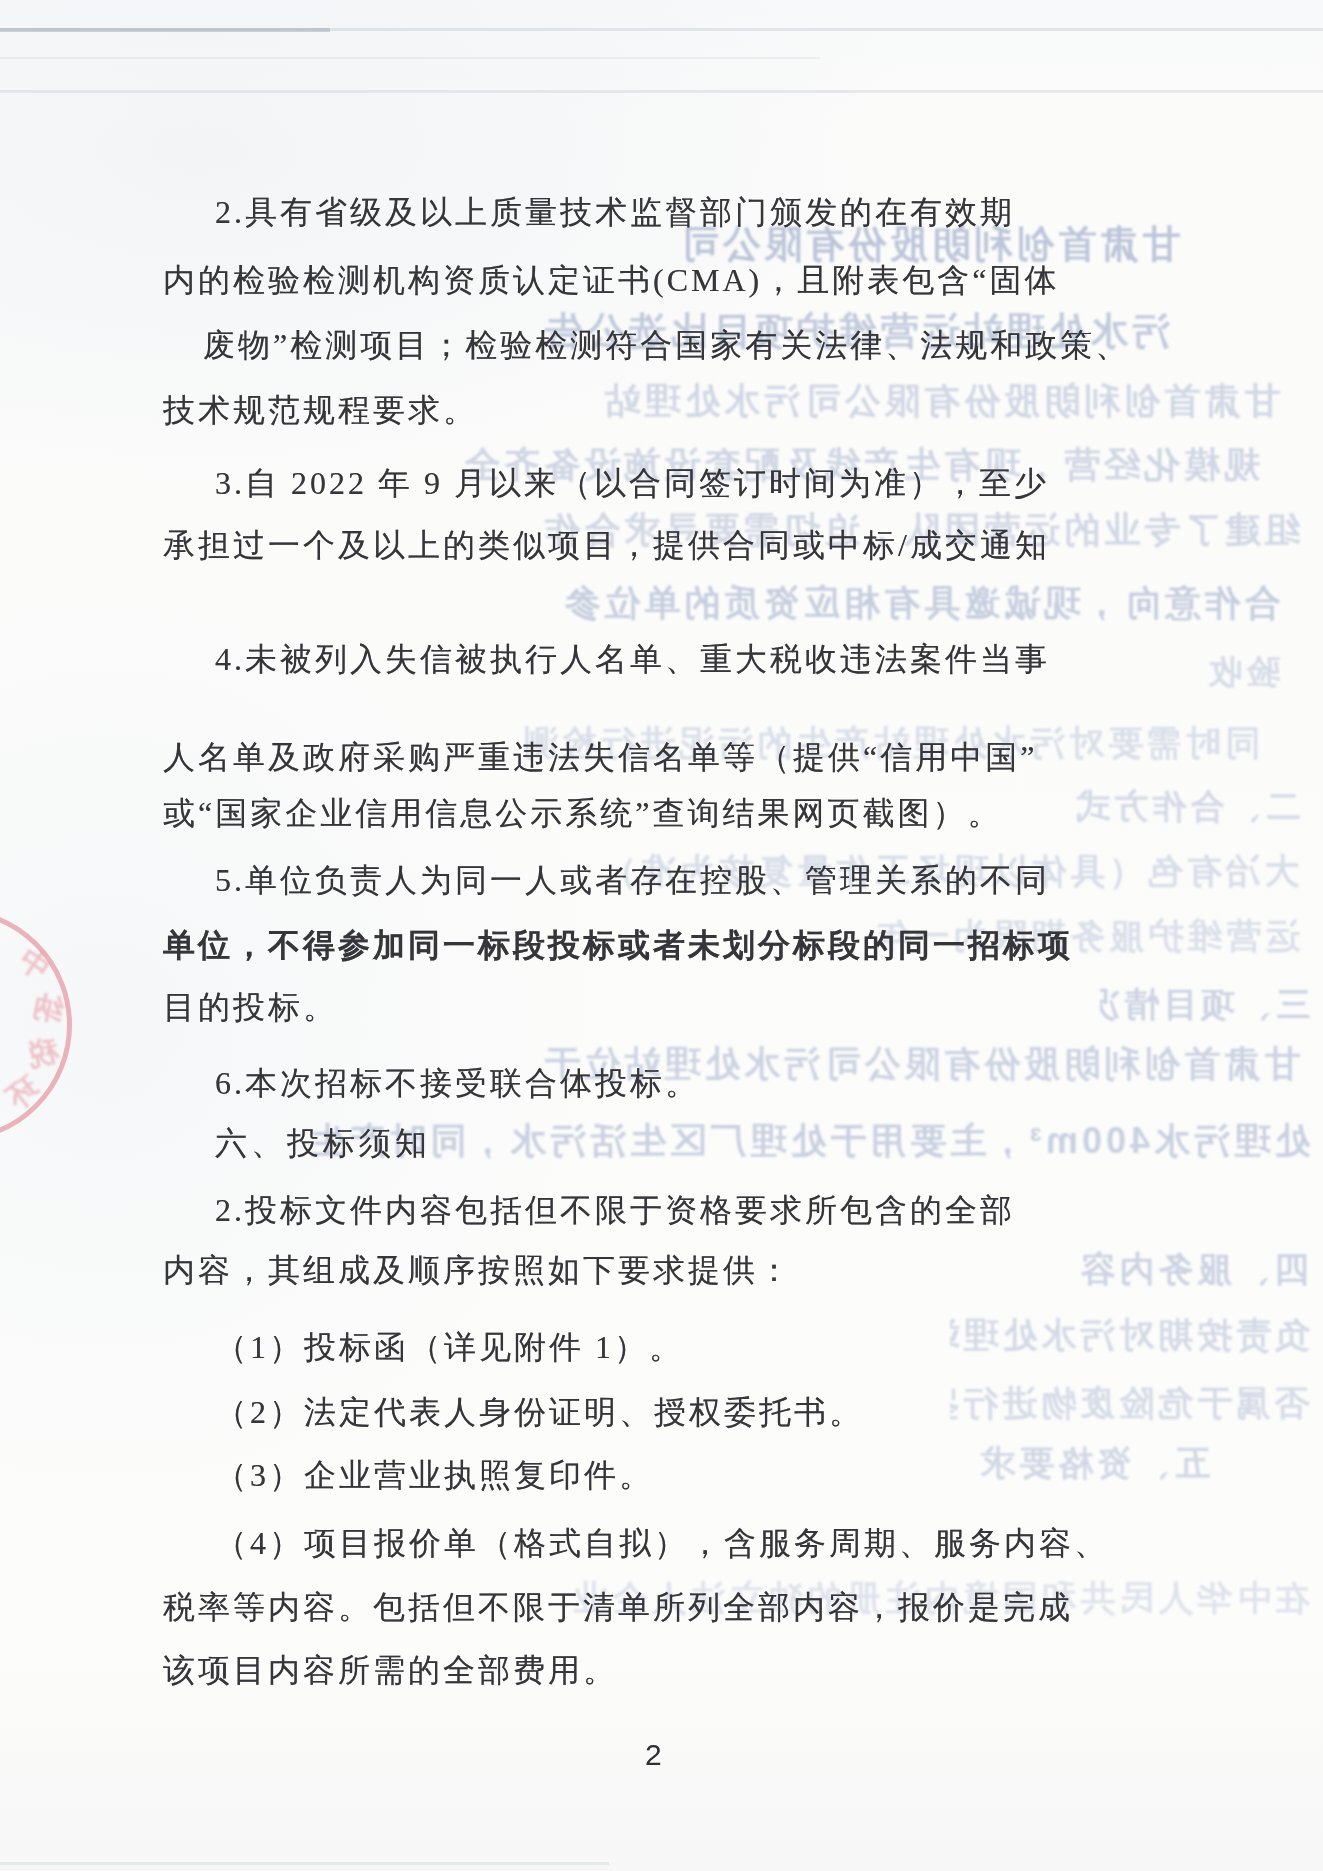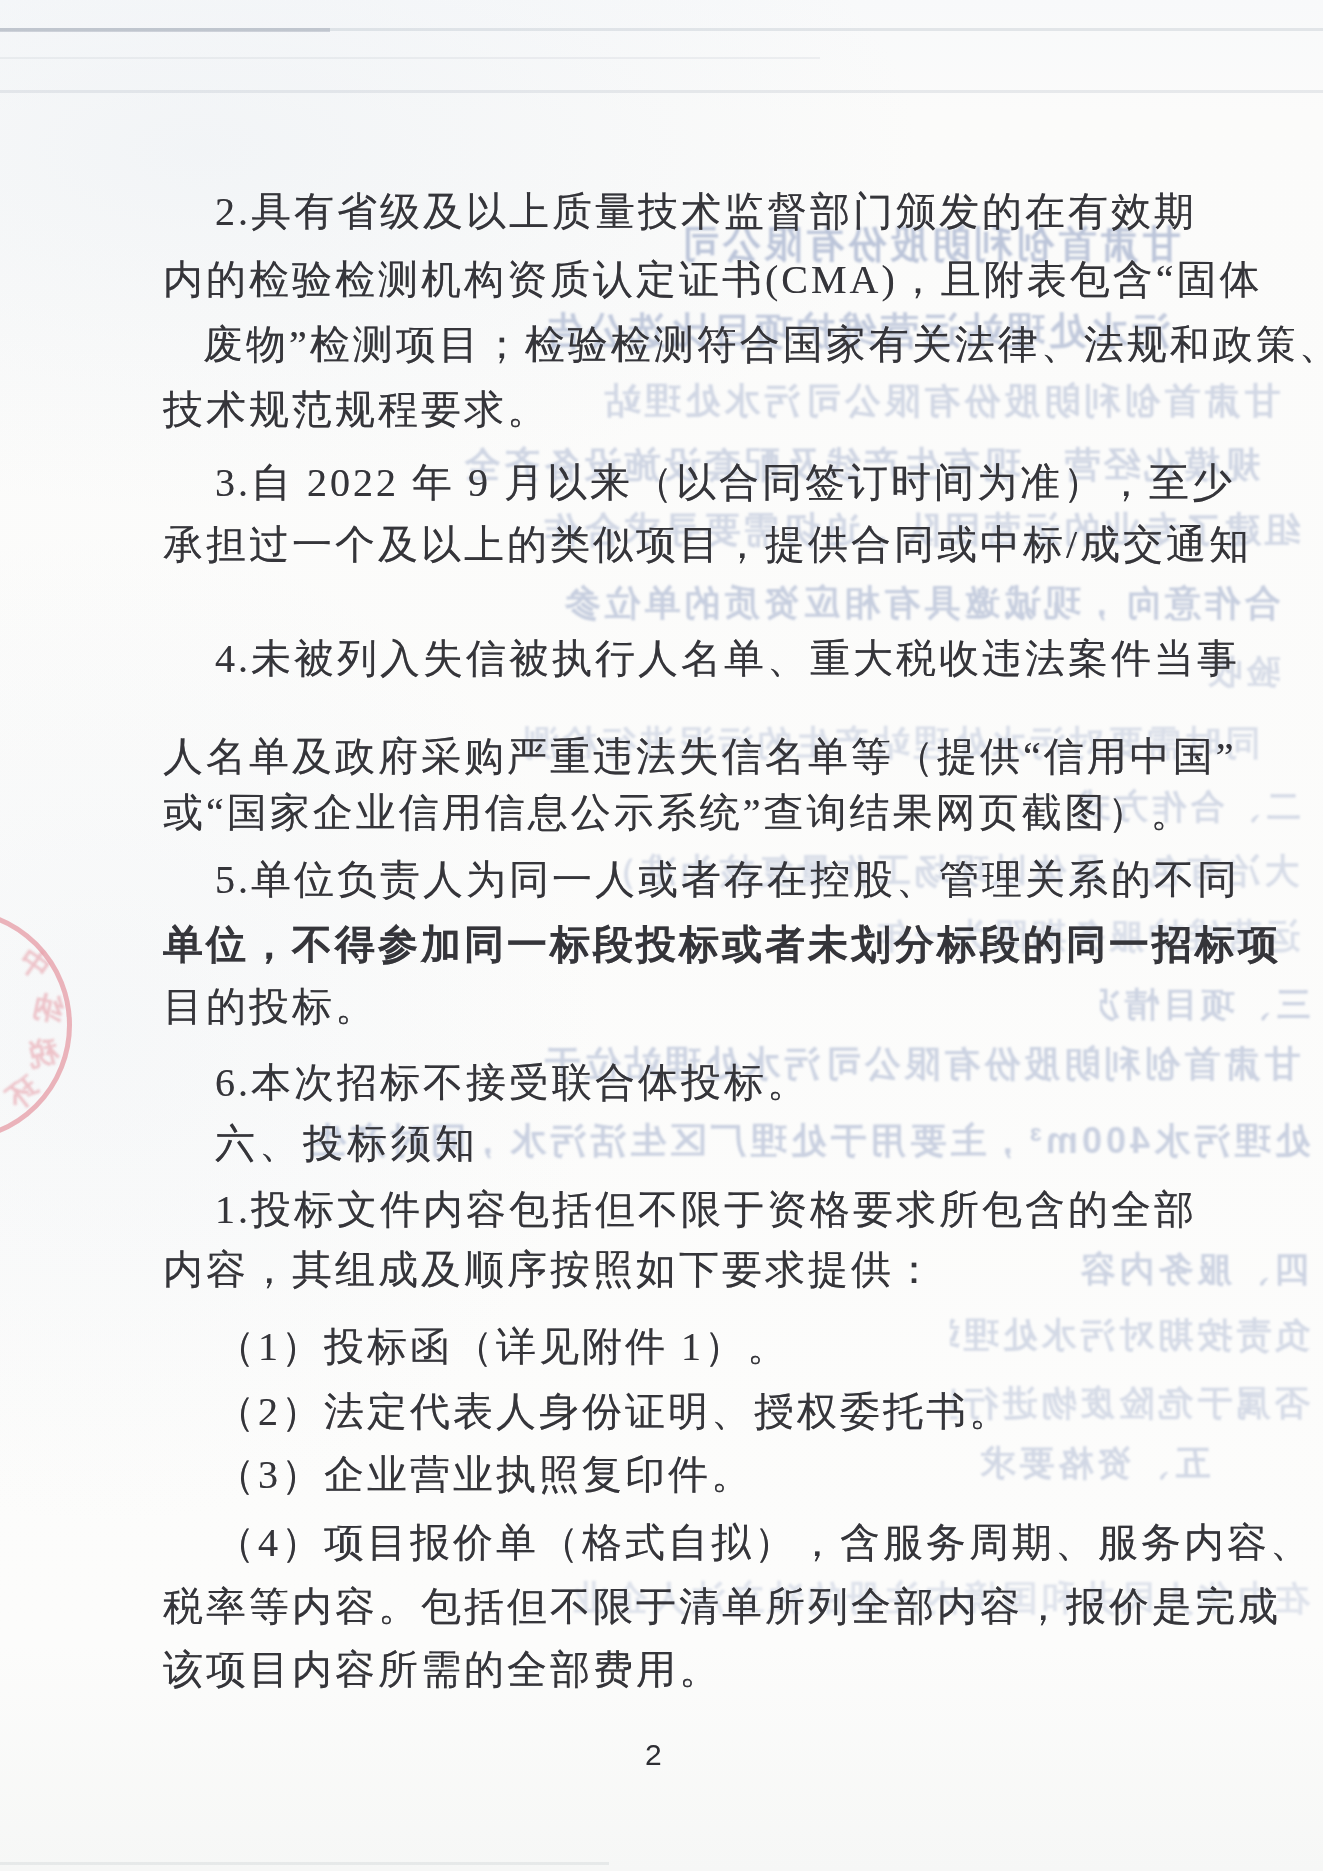--- a/index.html
+++ b/index.html
@@ -20,21 +20,21 @@
   .scan-a{top:28px;left:0;width:100%;height:3px;background:rgba(173,181,192,0.30);}
   .scan-a2{top:28px;left:0;width:330px;height:4px;background:rgba(148,156,170,0.40);}
   .scan-b{top:57px;left:0;width:62%;height:2px;background:rgba(190,196,205,0.22);}
   .scan-c{top:90px;left:0;width:100%;height:3px;background:rgba(178,186,196,0.28);}
   .scan-bottom{bottom:6px;left:0;width:46%;height:3px;background:rgba(185,190,196,0.25);}
 
   
   #doc{position:absolute;left:0;top:0;width:100%;height:100%;}
   .line{
     position:absolute;left:163px;width:1020px;height:48px;
-    font-size:40px;letter-spacing:3px;line-height:48px;
+    font-size:32px;letter-spacing:3px;line-height:48px;
     color:#35353a;white-space:nowrap;
     text-shadow:0 0 0.6px rgba(53,53,58,0.55);
   }
   .line.indent{text-indent:52px;}
   .line.bold{font-weight:400;font-family:"Liberation Sans","DejaVu Sans",sans-serif;letter-spacing:4px;}
 
   
   .ghost{
     position:absolute;height:46px;line-height:46px;
     transform:scaleX(-1);
@@ -116,21 +116,21 @@
       <div class="line indent" style="top: 459px;">3.自 2022 年 9 月以来（以合同签订时间为准），至少</div>
       <div class="line" style="top: 521px;">承担过一个及以上的类似项目，提供合同或中标/成交通知</div>
       <div class="line indent" style="top: 635px;">4.未被列入失信被执行人名单、重大税收违法案件当事</div>
       <div class="line" style="top: 721px; margin-top: 12px;">人名单及政府采购严重违法失信名单等（提供“信用中国”</div>
       <div class="line" style="top: 789px;">或“国家企业信用信息公示系统”查询结果网页截图）。</div>
       <div class="line indent" style="top: 856px;">5.单位负责人为同一人或者存在控股、管理关系的不同</div>
       <div class="line" style="top: 921px; font-weight: bold;">单位，不得参加同一标段投标或者未划分标段的同一招标项</div>
       <div class="line" style="top: 983px;">目的投标。</div>
       <div class="line indent" style="top: 1059px;">6.本次招标不接受联合体投标。</div>
       <div class="line indent bold" style="top: 1119px;">六、投标须知</div>
-      <div class="line indent" style="top: 1186px;">1.投标文件内容包括但不限于资格要求所包含的全部</div>
+      <div class="line indent" style="top: 1186px;">2.投标文件内容包括但不限于资格要求所包含的全部</div>
       <div class="line" style="top: 1246px;">内容，其组成及顺序按照如下要求提供：</div>
       <div class="line indent" style="top: 1323px;">（1）投标函（详见附件 1）。</div>
       <div class="line indent" style="top: 1388px;">（2）法定代表人身份证明、授权委托书。</div>
       <div class="line indent" style="top: 1451px;">（3）企业营业执照复印件。</div>
       <div class="line indent" style="top: 1519px;">（4）项目报价单（格式自拟），含服务周期、服务内容、</div>
       <div class="line" style="top: 1583px;">税率等内容。包括但不限于清单所列全部内容，报价是完成</div>
       <div class="line" style="top: 1646px;">该项目内容所需的全部费用。</div>
     </div>
 
   <div id="page-num">2</div>

